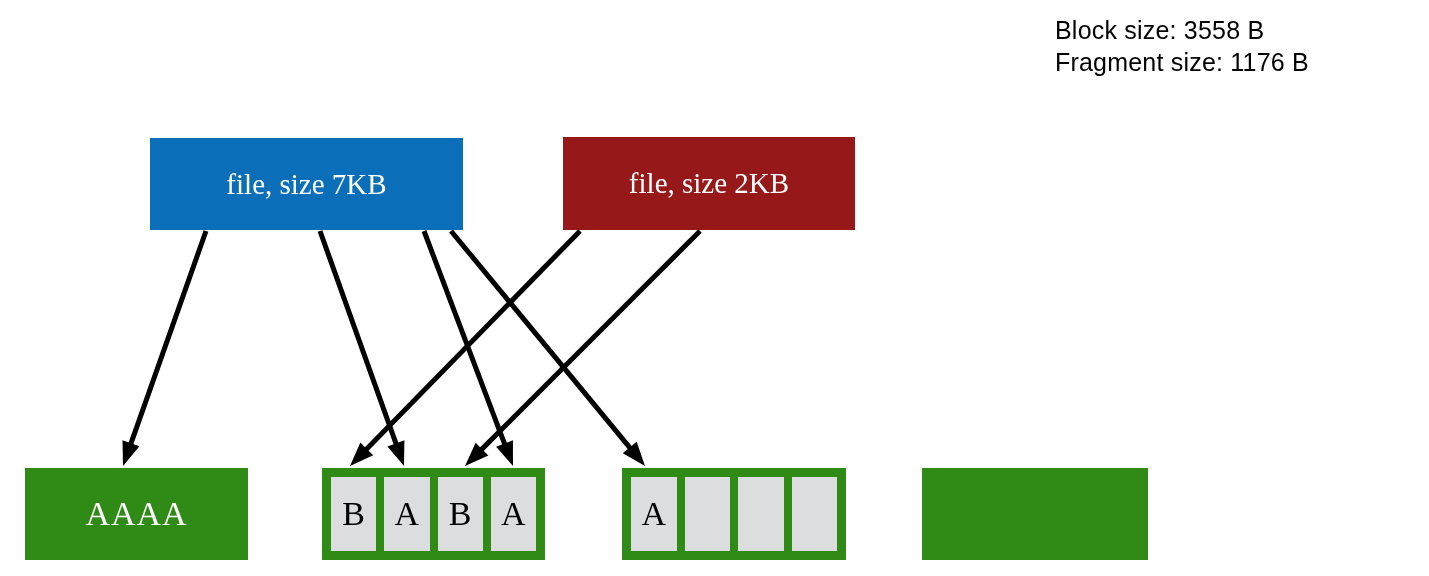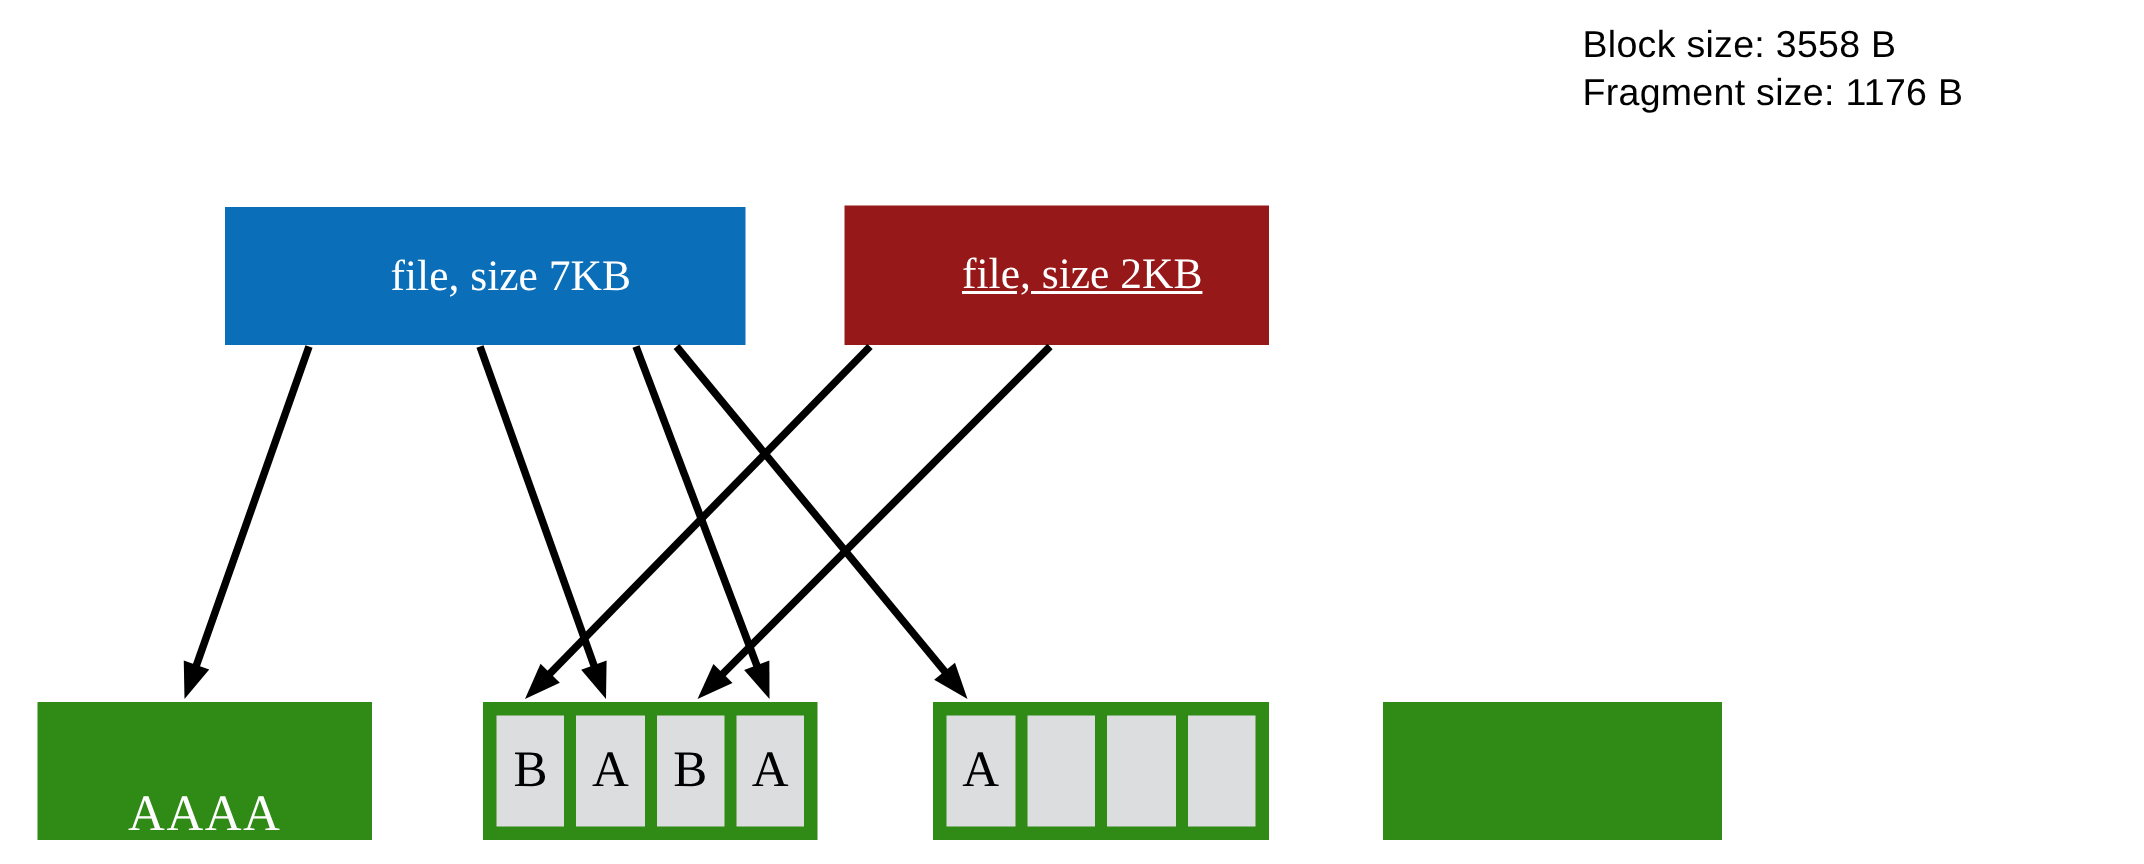--- a/index.html
+++ b/index.html
@@ -36,32 +36,30 @@
   .file-box {
     position: absolute;
     display: flex;
     align-items: center;
     justify-content: center;
     color: #ffffff;
     font-family: "Liberation Serif", serif;
     font-size: 29px;
     line-height: 1;
     white-space: nowrap;
-    padding-left: 34px;
   }
   #file-box-a {
     left: 150px; top: 138px;
     width: 313px; height: 92px;
     background: #0a6eb9;
   }
   #file-box-b {
     left: 563px; top: 137px;
-    width: 249px; height: 93px;
+    width: 292px; height: 93px;
     background: #961818;
-    text-decoration: underline;
   }
 
   
   .block {
     position: absolute;
     top: 468px;
     height: 92px;
     background: #2f8a16;
     box-sizing: border-box;
   }
@@ -120,21 +118,21 @@
     <div>Fragment size: 1176 B</div>
   </div>
 
   <div class="file-box" id="file-box-a" style="background: rgb(10, 110, 185);">
     <span>file, size 7KB</span>
   </div>
   <div class="file-box" id="file-box-b" style="background: rgb(150, 24, 24);">
     <span>file, size 2KB</span>
   </div>
 
-  <div class="block solid" id="block-1" style="background: rgb(47, 138, 22); align-items: flex-end;">
+  <div class="block solid" id="block-1" style="background: rgb(47, 138, 22);">
     <span class="block-label">AAAA</span>
   </div>
 
   <div class="block fragmented" id="block-2" style="background: rgb(47, 138, 22);">
     <div class="fragment">B</div>
     <div class="fragment">A</div>
     <div class="fragment">B</div>
     <div class="fragment">A</div>
   </div>
 

